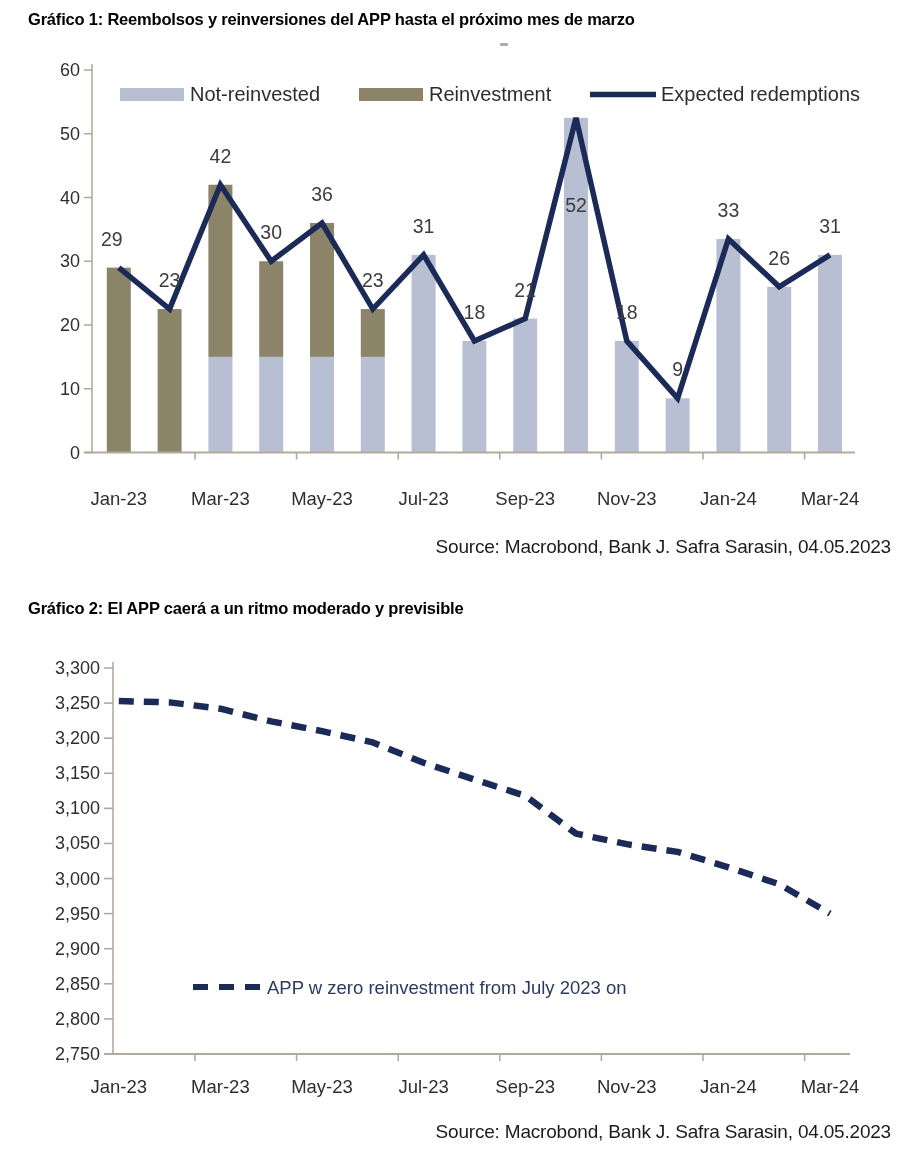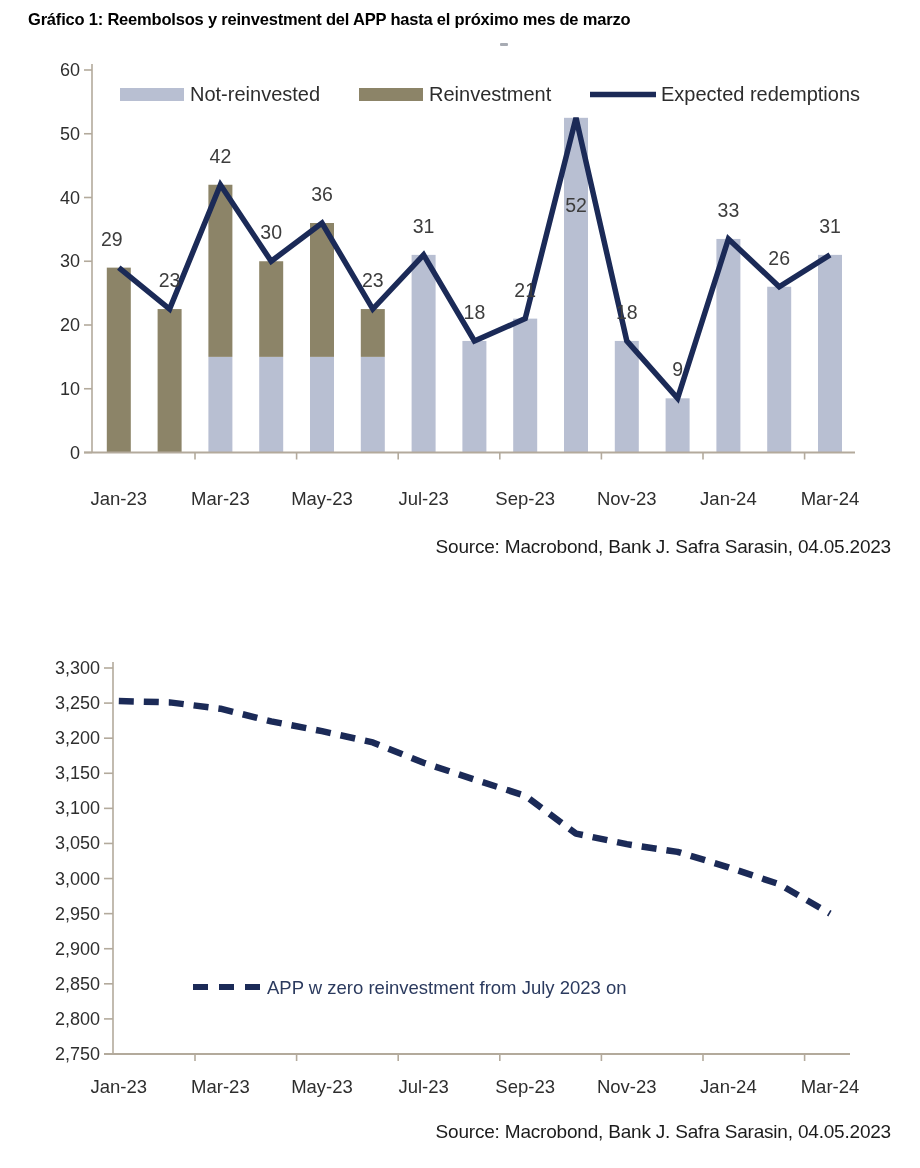--- a/index.html
+++ b/index.html
@@ -22,21 +22,21 @@
   }
   .src1{top:536px;}
   .src2{top:1121px;}
   .stray{position:absolute;left:500px;top:43px;width:8px;height:3px;background:#a7abb3;border-radius:1px;}
 </style>
 </head>
 <body>
 
 <div class="page">
 
-  <h1 class="chart-title t1">Gráfico 1: Reembolsos y reinvestment del APP hasta el próximo mes de marzo</h1>
+  <h1 class="chart-title t1">Gráfico 1: Reembolsos y reinversiones del APP hasta el próximo mes de marzo</h1>
   <div class="stray"></div>
   <svg id="svg1" class="chart-svg s1" width="920" height="478" viewBox="0 0 920 478">
       <g>
         <rect x="208.39999999999998" y="316.875" width="24" height="95.625" fill="#b8bfd2"></rect>
         <rect x="259.2" y="316.875" width="24" height="95.625" fill="#b8bfd2"></rect>
         <rect x="310" y="316.875" width="24" height="95.625" fill="#b8bfd2"></rect>
         <rect x="360.8" y="316.875" width="24" height="95.625" fill="#b8bfd2"></rect>
         <rect x="411.59999999999997" y="214.875" width="24" height="197.625" fill="#b8bfd2"></rect>
         <rect x="462.4" y="300.9375" width="24" height="111.5625" fill="#b8bfd2"></rect>
         <rect x="513.1999999999999" y="278.625" width="24" height="133.875" fill="#b8bfd2"></rect>
@@ -112,20 +112,21 @@
         <rect x="120" y="48" width="64" height="13" fill="#b8bfd2"></rect>
         <text x="190" y="61" text-anchor="start" font-size="20" fill="#2d2d2d" font-family="&quot;Liberation Sans&quot;,sans-serif" font-weight="400">Not-reinvested</text>
         <rect x="359" y="48" width="64" height="13" fill="#8c8468"></rect>
         <text x="429" y="61" text-anchor="start" font-size="20" fill="#2d2d2d" font-family="&quot;Liberation Sans&quot;,sans-serif" font-weight="400">Reinvestment</text>
         <line x1="590" y1="54.5" x2="656" y2="54.5" stroke="#1b2a57" stroke-width="5.5"></line>
         <text x="661" y="61" text-anchor="start" font-size="20" fill="#2d2d2d" font-family="&quot;Liberation Sans&quot;,sans-serif" font-weight="400">Expected redemptions</text>
       </g>
     </svg>
   <div class="source src1">Source: Macrobond, Bank J. Safra Sarasin, 04.05.2023</div>
 
+  <h1 class="chart-title t2">Gráfico 2: El APP caerá a un ritmo moderado y previsible</h1>
   <svg id="svg2" class="chart-svg s2" width="920" height="470" viewBox="0 0 920 470">
       <g>
         <line x1="113" y1="22" x2="113" y2="414" stroke="#b3aa9c" stroke-width="1.6"></line>
         <line x1="104" y1="28" x2="113" y2="28" stroke="#b3aa9c" stroke-width="1.6"></line>
         <text x="100" y="34" text-anchor="end" font-size="18" fill="#2e2e2e" font-family="&quot;Liberation Sans&quot;,sans-serif" font-weight="400">3,300</text>
         <line x1="104" y1="63.09090909090909" x2="113" y2="63.09090909090909" stroke="#b3aa9c" stroke-width="1.6"></line>
         <text x="100" y="69.0909090909091" text-anchor="end" font-size="18" fill="#2e2e2e" font-family="&quot;Liberation Sans&quot;,sans-serif" font-weight="400">3,250</text>
         <line x1="104" y1="98.18181818181819" x2="113" y2="98.18181818181819" stroke="#b3aa9c" stroke-width="1.6"></line>
         <text x="100" y="104.18181818181819" text-anchor="end" font-size="18" fill="#2e2e2e" font-family="&quot;Liberation Sans&quot;,sans-serif" font-weight="400">3,200</text>
         <line x1="104" y1="133.27272727272725" x2="113" y2="133.27272727272725" stroke="#b3aa9c" stroke-width="1.6"></line>

